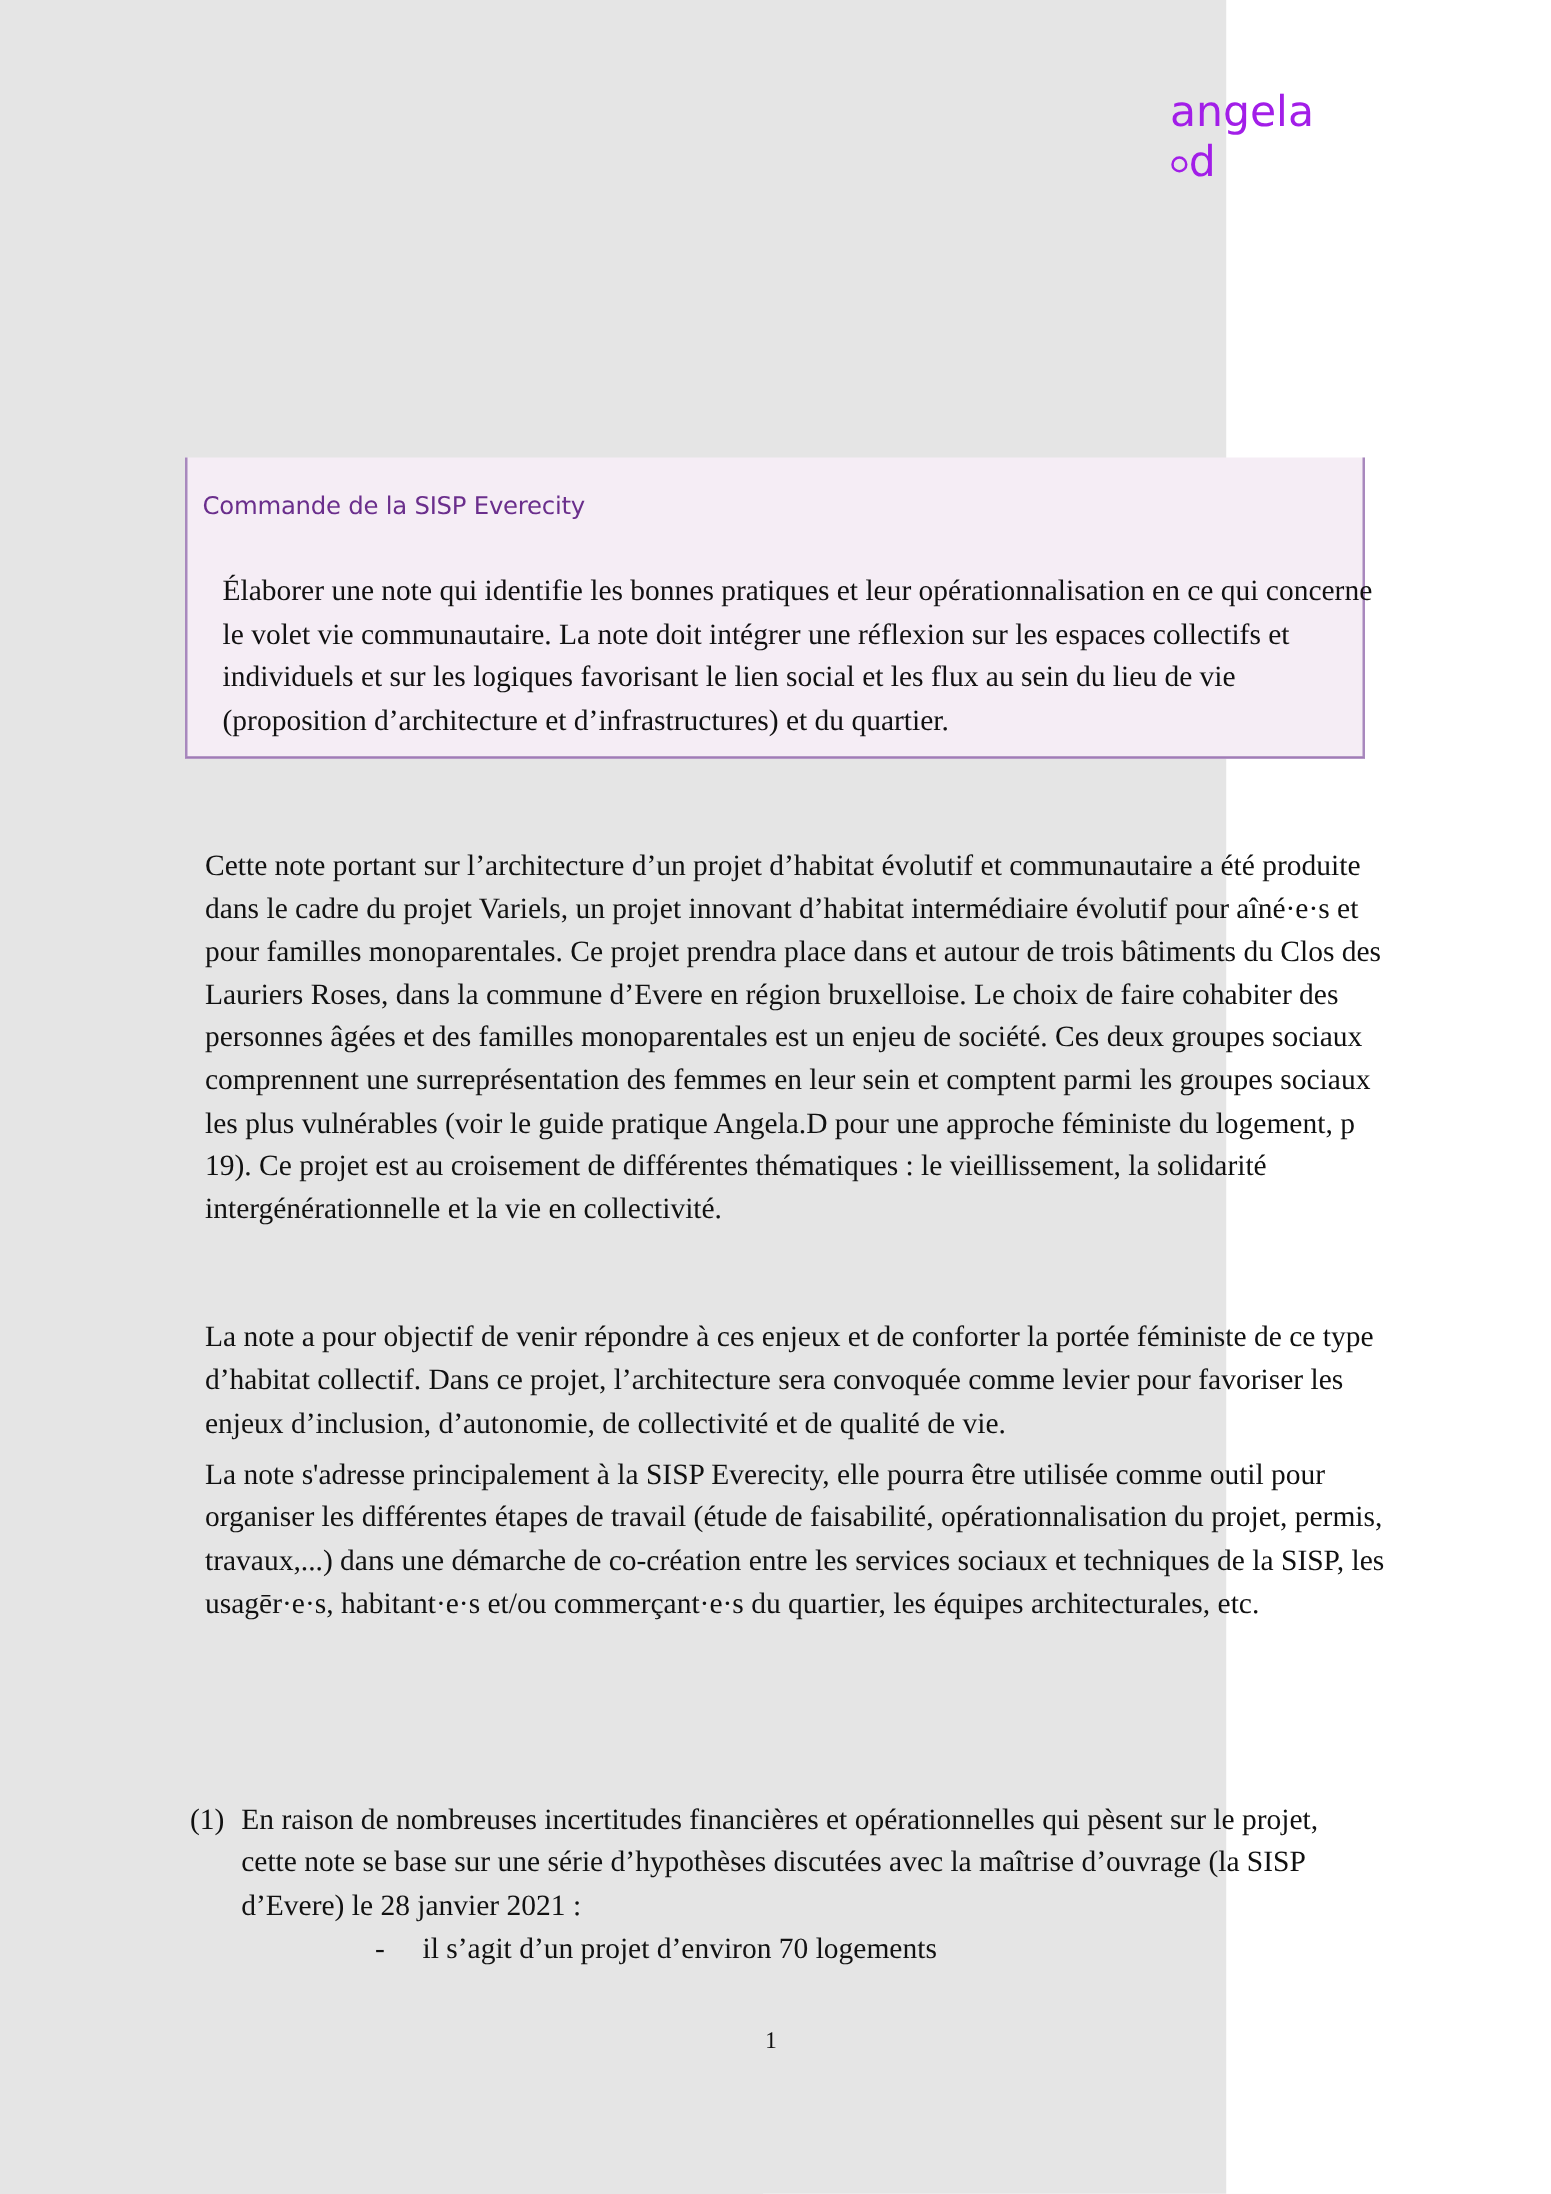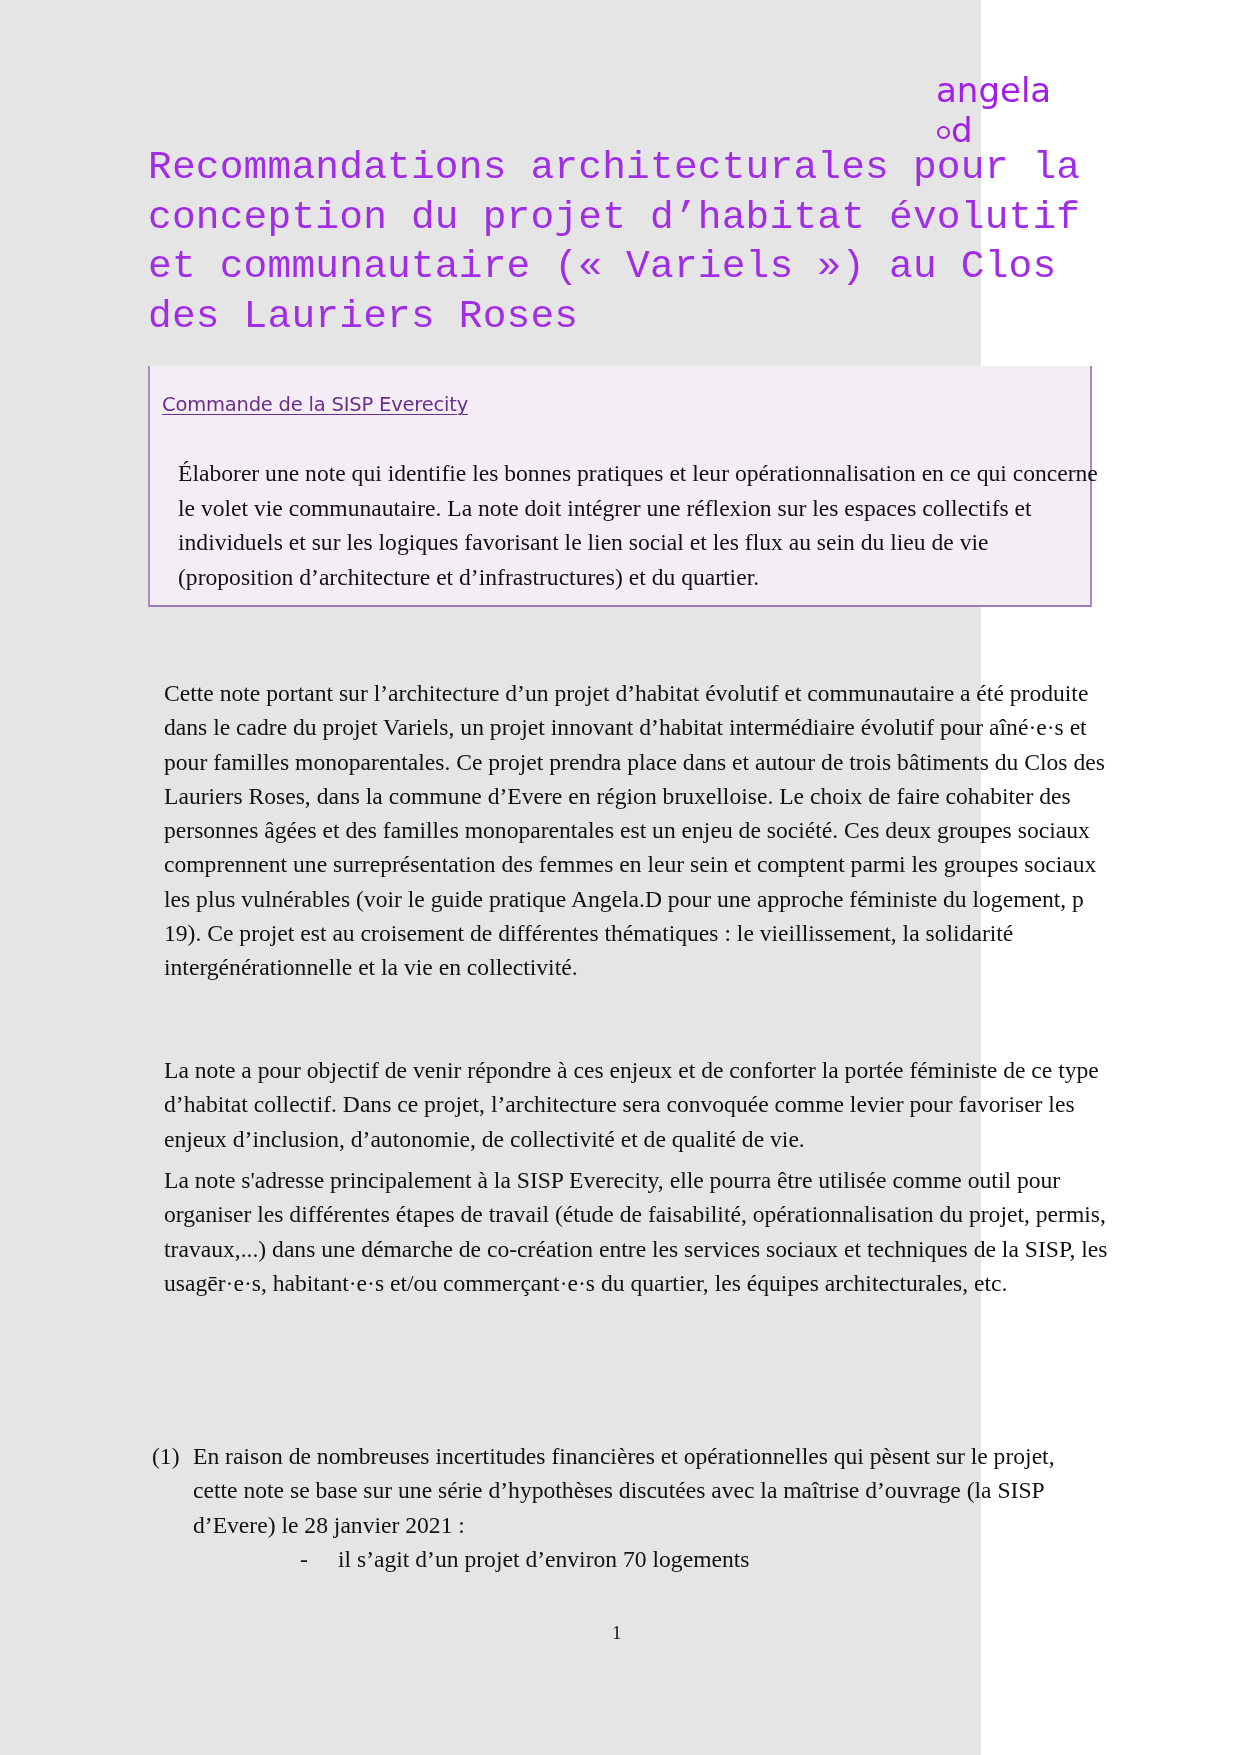--- a/index.html
+++ b/index.html
@@ -25,21 +25,21 @@
 
     .command-box {
       position: absolute; left: 148px; top: 366px; width: 944px; height: 241px;
       background: #f5edf5;
       border-left: 2px solid #a888bd; border-right: 2px solid #a888bd; border-bottom: 2px solid #a07cb6;
       box-sizing: border-box;
     }
     .command-box .box-heading {
       position: absolute; left: 12px; top: 27px;
       font-family: "DejaVu Sans", sans-serif; font-size: 19.5px; color: #6a2e8c;
-      text-decoration: underline; text-underline-offset: 3px; text-decoration-thickness: 1px;
+      text-underline-offset: 3px; text-decoration-thickness: 1px;
       letter-spacing: -0.2px;
     }
     .command-box .box-text {
       position: absolute; left: 12px; top: 74px; width: 920px;
       font-family: "Liberation Serif", "DejaVu Serif", serif; font-size: 23.6px; line-height: 34.5px; color: #111111;
       margin: 16px;
     }
 
     .body-text {
       font-family: "Liberation Serif", "DejaVu Serif", serif; font-size: 23.6px; line-height: 34.3px; color: #111111;
@@ -68,21 +68,20 @@
       font-family: "Liberation Serif", "DejaVu Serif", serif; font-size: 19px; color: #111111;
     }
   </style>
 </head>
 <body>
 
 <div class="page">
 
   <div class="logo"><span>angela</span><span class="dot"></span><span>d</span></div>
 
-  <h1 class="title">Recommandations architecturales pour la conception du projet d’habitat évolutif et communautaire (« Variels ») au Clos des Lauriers Roses</h1>
 
   <div class="command-box">
     <div class="box-heading">Commande de la SISP Everecity</div>
     <p class="box-text">Élaborer une note qui identifie les bonnes pratiques et leur opérationnalisation en ce qui concerne le volet vie communautaire. La note doit intégrer une réflexion sur les espaces collectifs et individuels et sur les logiques favorisant le lien social et les flux au sein du lieu de vie (proposition d’architecture et d’infrastructures) et du quartier.</p>
   </div>
 
   <p class="body-text" id="para1">Cette note portant sur l’architecture d’un projet d’habitat évolutif et communautaire a été produite dans le cadre du projet Variels, un projet innovant d’habitat intermédiaire évolutif pour aîné·e·s et pour familles monoparentales. Ce projet prendra place dans et autour de trois bâtiments du Clos des Lauriers Roses, dans la commune d’Evere en région bruxelloise. Le choix de faire cohabiter des personnes âgées et des familles monoparentales est un enjeu de société. Ces deux groupes sociaux comprennent une surreprésentation des femmes en leur sein et comptent parmi les groupes sociaux les plus vulnérables (voir le guide pratique Angela.D pour une approche féministe du logement, p 19). Ce projet est au croisement de différentes thématiques : le vieillissement, la solidarité intergénérationnelle et la vie en collectivité.</p>
   <p class="body-text" id="para2">La note a pour objectif de venir répondre à ces enjeux et de conforter la portée féministe de ce type d’habitat collectif. Dans ce projet, l’architecture sera convoquée comme levier pour favoriser les enjeux d’inclusion, d’autonomie, de collectivité et de qualité de vie.</p>
   <p class="body-text" id="para3">La note s'adresse principalement à la SISP Everecity, elle pourra être utilisée comme outil pour organiser les différentes étapes de travail (étude de faisabilité, opérationnalisation du projet, permis, travaux,...) dans une démarche de co-création entre les services sociaux et techniques de la SISP, les usagēr·e·s, habitant·e·s et/ou commerçant·e·s du quartier, les équipes architecturales, etc.</p>
 

